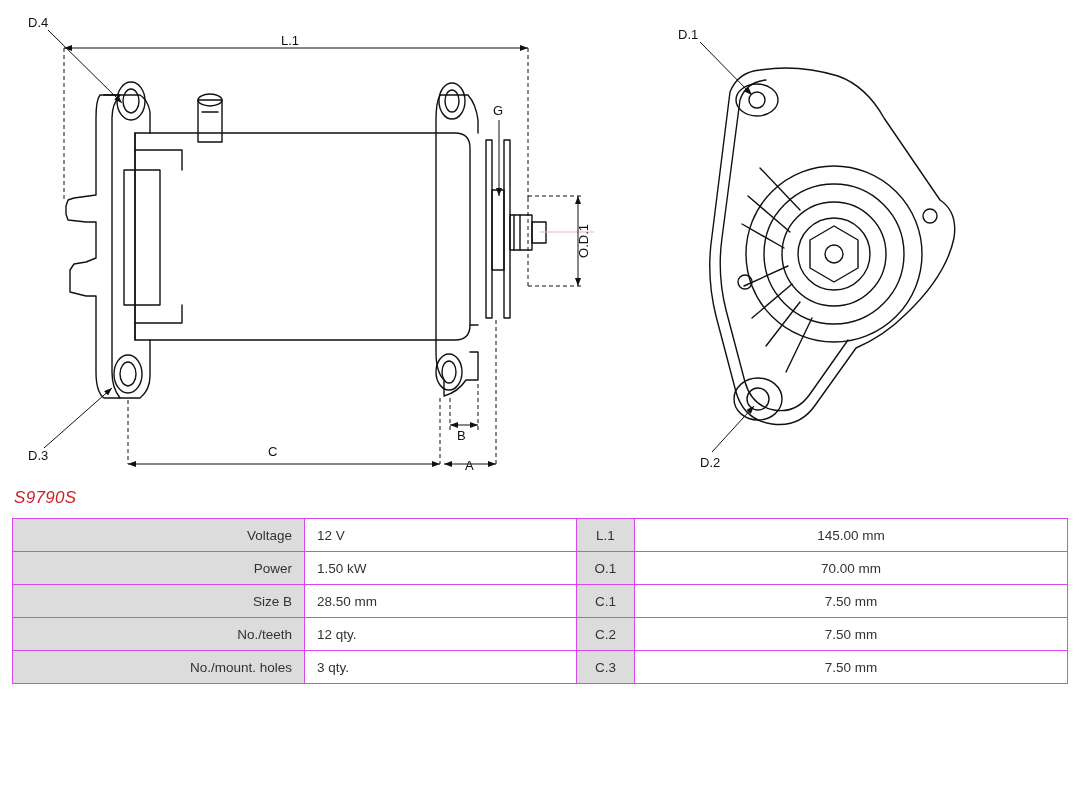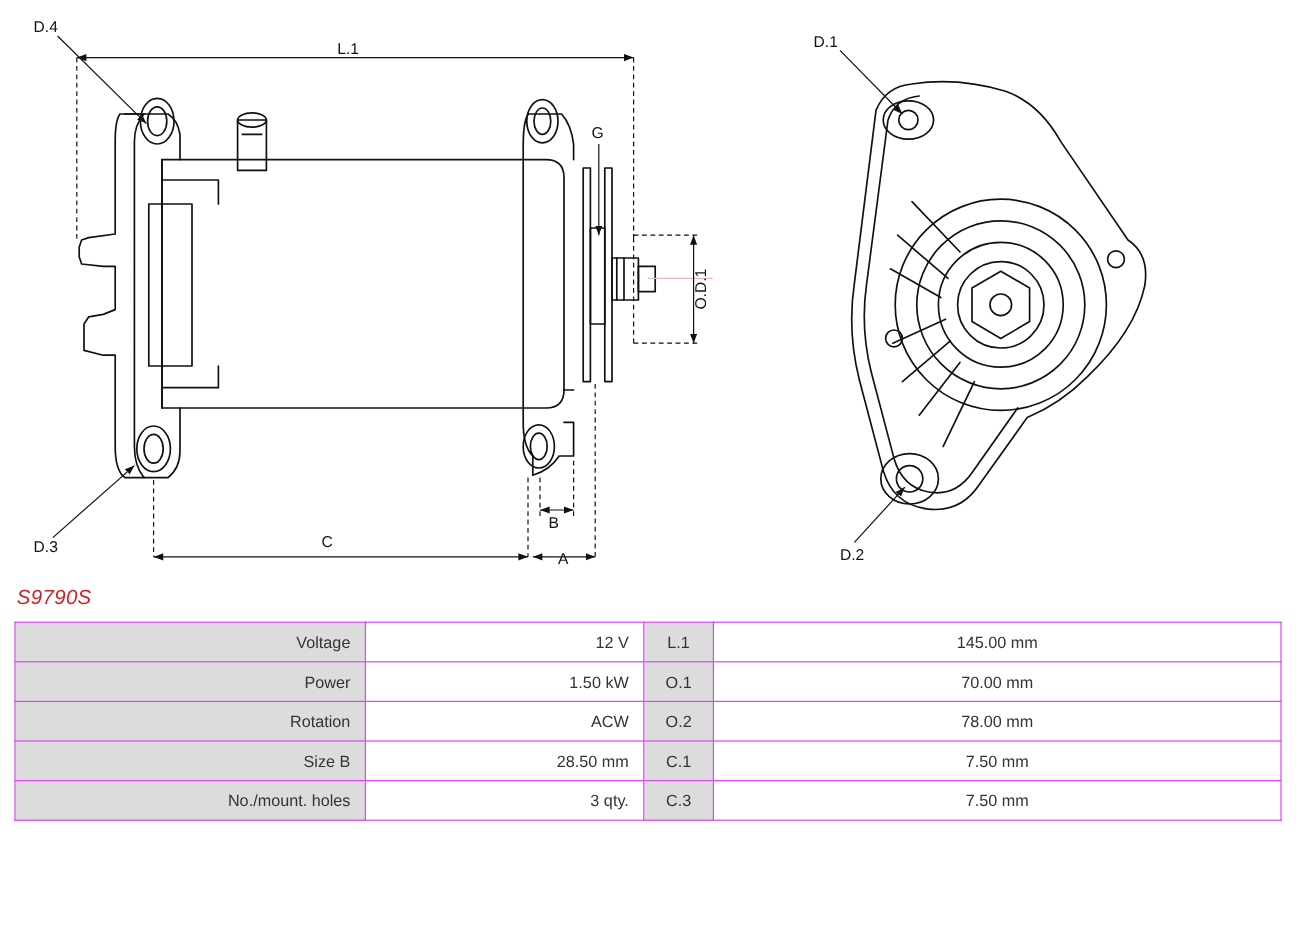--- a/index.html
+++ b/index.html
@@ -60,22 +60,21 @@
     white-space: nowrap;
   }
   td.k {
     background: #dcdcdc;
     text-align: right;
     width: 292px;
     color: #333;
   }
   td.v {
     background: #ffffff;
-    text-align: right;
-    width: 232px;
+    width: 272px;
     border: 1px solid #e2e2e2;
     color: #333;
   }
   td.k2 {
     background: #dcdcdc;
     text-align: center;
     width: 58px;
   }
   td.v2 {
     background: #ffffff;
@@ -246,32 +245,32 @@
         <td class="k2">L.1</td>
         <td class="v2">145.00 mm</td>
       </tr>
       <tr>
         <td class="k">Power</td>
         <td class="v">1.50 kW</td>
         <td class="k2">O.1</td>
         <td class="v2">70.00 mm</td>
       </tr>
       <tr>
-        <td class="k">Rotation</td>
-        <td class="v">ACW</td>
-        <td class="k2">O.2</td>
-        <td class="v2">78.00 mm</td>
-      </tr>
-      <tr>
         <td class="k">Size B</td>
         <td class="v">28.50 mm</td>
         <td class="k2">C.1</td>
         <td class="v2">7.50 mm</td>
       </tr>
       <tr>
+        <td class="k">No./teeth</td>
+        <td class="v">12 qty.</td>
+        <td class="k2">C.2</td>
+        <td class="v2">7.50 mm</td>
+      </tr>
+      <tr>
         <td class="k">No./mount. holes</td>
         <td class="v">3 qty.</td>
         <td class="k2">C.3</td>
         <td class="v2">7.50 mm</td>
       </tr>
     </tbody>
   </table>
 
 </div>
 

